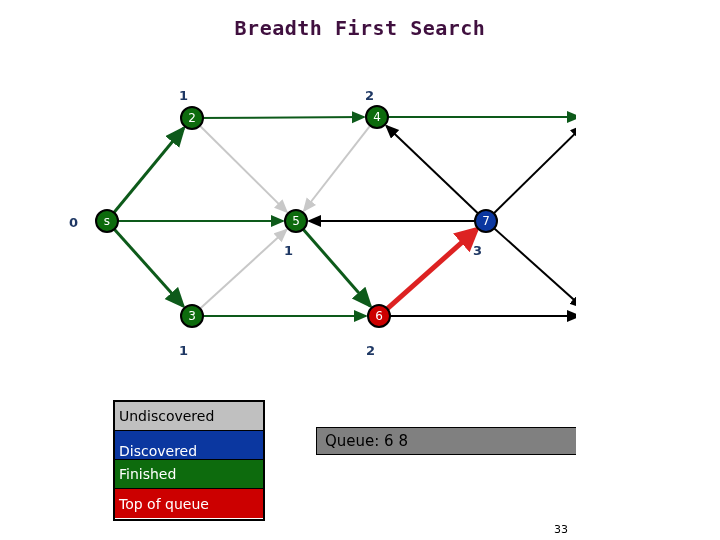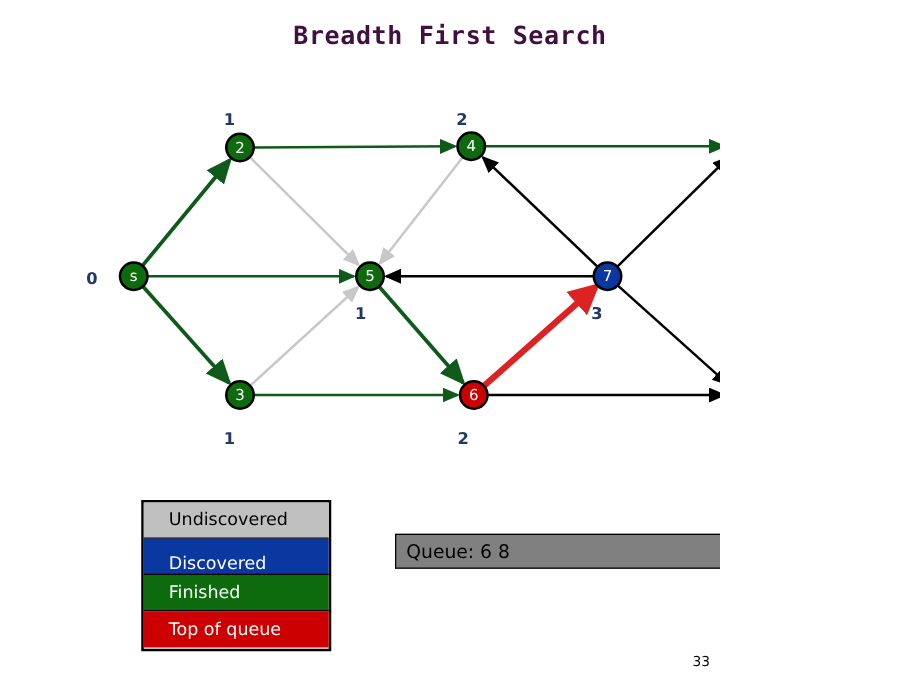--- a/index.html
+++ b/index.html
@@ -53,21 +53,21 @@
     height: 121px;
     border: 2px solid #000000;
     box-sizing: border-box;
   }
   .legend-row {
     height: 29px;
     box-sizing: border-box;
     border-bottom: 1px solid #000000;
     display: flex;
     align-items: center;
-    padding-left: 20px;
+    padding-left: 4px;
     font-family: "DejaVu Sans", sans-serif;
     font-size: 14px;
     white-space: nowrap;
     overflow: hidden;
   }
   .legend-row:last-child {
     border-bottom: none;
   }
   #queue-box {
     position: absolute;

